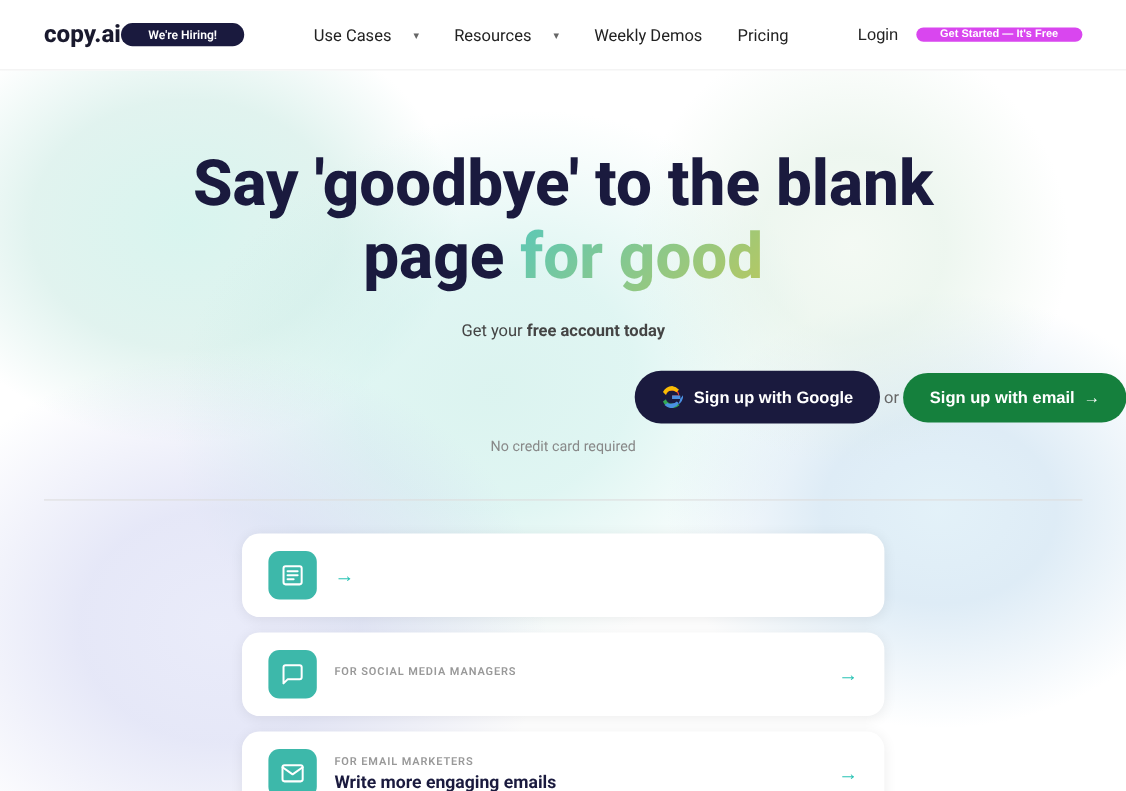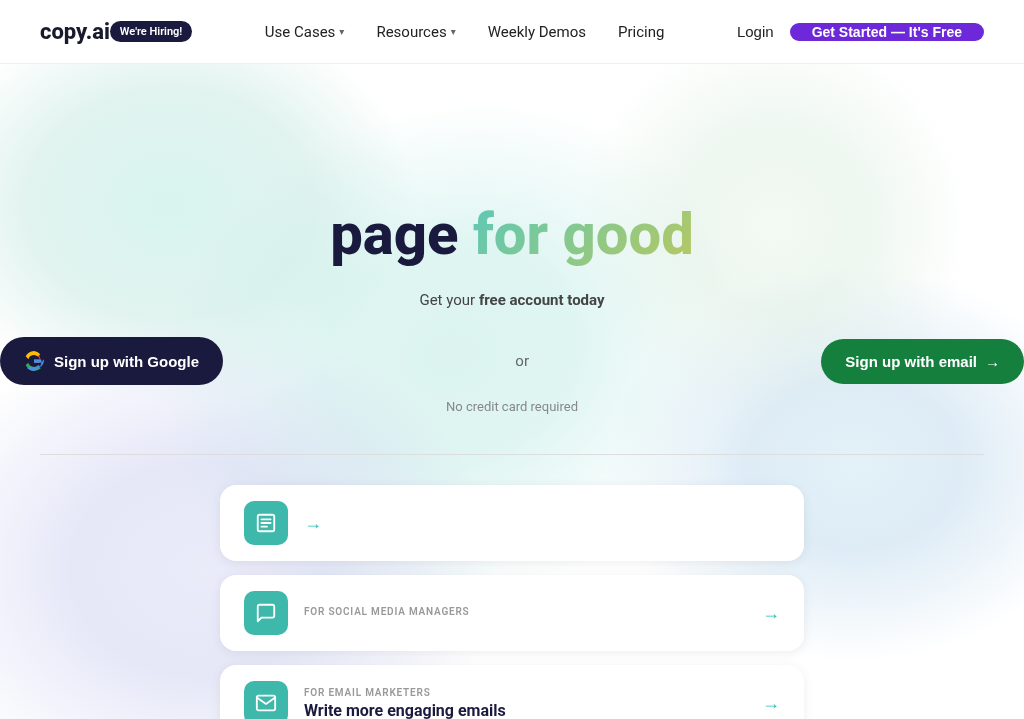--- a/index.html
+++ b/index.html
@@ -31,61 +31,61 @@
     .logo {
       font-size: 22px;
       font-weight: 800;
       color: #1a1a2e;
     }
     .hiring-badge {
       background: #1a1a3e;
       color: #fff;
       font-size: 11px;
       font-weight: 600;
-      padding: 4px 10px;
+      padding: 4px 25px;
       border-radius: 20px;
     }
     .nav-center {
       display: flex;
       align-items: center;
       gap: 32px;
     }
     .nav-item {
       font-size: 15px;
       color: #222;
       cursor: pointer;
       display: flex;
       align-items: center;
-      gap: 4px;
+      gap: 20px;
       font-weight: 400;
     }
     .chevron {
       font-size: 10px;
       color: #666;
     }
     .nav-right {
       display: flex;
       align-items: center;
       gap: 16px;
     }
     .login-btn {
       font-size: 15px;
       color: #222;
       cursor: pointer;
       background: none;
       border: none;
       font-weight: 400;
     }
     .get-started-btn {
-      background: #6d28d9;
+      background: #d946ef;
       color: #fff;
       border: none;
       border-radius: 30px;
       padding: 1px 22px;
-      font-size: 14px;
+      font-size: 10px;
       font-weight: 600;
       cursor: pointer;
       white-space: nowrap;
     }
 
     
     .hero-bg {
       position: absolute;
       top: 64px;
       left: 0;
@@ -173,22 +173,22 @@
       font-size: 15px;
       color: #444;
       margin-bottom: 28px;
     }
     .hero-sub strong { font-weight: 700; }
 
     
     .hero-buttons {
       display: flex;
       align-items: center;
-      justify-content: space-between;
-      gap: 24px;
+      justify-content: flex-end;
+      gap: 4px;
       margin-bottom: 14px;
     }
     .google-btn {
       display: flex;
       align-items: center;
       gap: 10px;
       background: #1a1a3e;
       color: #fff;
       border: none;
       border-radius: 30px;
@@ -328,21 +328,21 @@
       <span class="nav-item">Pricing</span>
     </div>
     <div class="nav-right">
       <button class="login-btn">Login</button>
       <button class="get-started-btn">Get Started — It's Free</button>
     </div>
   </nav>
 
   <div class="hero-content">
     <h1 class="hero-title">
-      <br>
+      <span>Say 'goodbye' to the blank</span><br>
       <span>page </span><span class="hero-title-gradient">for good</span>
     </h1>
     <p class="hero-sub">
       <span>Get your </span><strong>free account today</strong>
     </p>
     <div class="hero-buttons">
       <button class="google-btn">
 
         <svg class="google-icon" viewBox="0 0 24 24">
           <path fill="#EA4335" d="M5.27 9.76A7.08 7.08 0 0 1 19.07 12c0 .68-.1 1.33-.26 1.95H12v-3.7h7.8a7.08 7.08 0 0 0-14.53-.49z"></path>

